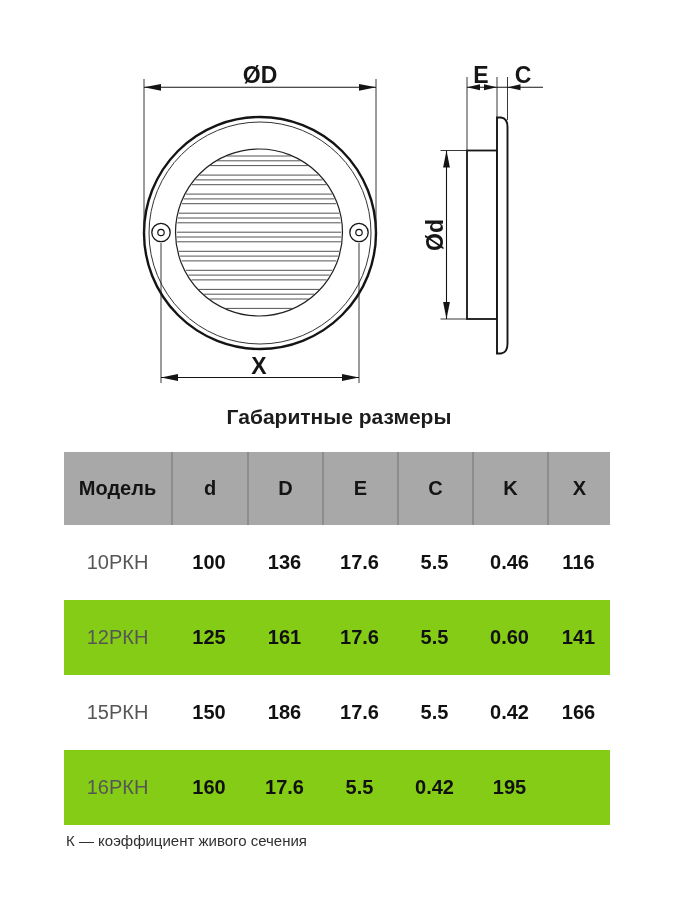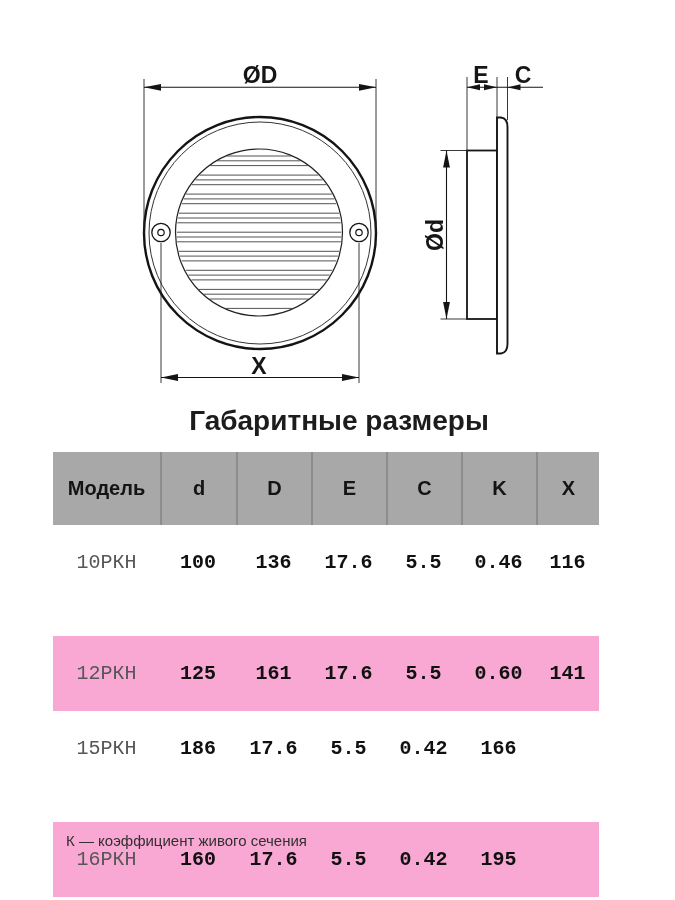--- a/index.html
+++ b/index.html
@@ -8,33 +8,33 @@
     font-family:"Liberation Sans",sans-serif;
     padding-left:16px;
   }
   
   .drawing{position:absolute;left:0;top:0;width:675px;height:430px;}
   svg text{font-family:"Liberation Sans",sans-serif;font-weight:bold;fill:#161616;}
   .dim-label{font-size:23px;}
   
   .section-title{
     position:absolute;left:66px;top:405px;width:546px;text-align:center;
-    font-size:28px;font-weight:bold;color:#1c1c1c;
+    font-size:21px;font-weight:bold;color:#1c1c1c;
   }
   
-  .dim-table{position:absolute;left:53px;top:452px;width:546px;}
+  .dim-table{position:absolute;left:64px;top:452px;width:546px;}
   .grid-row{display:grid;grid-template-columns:107px 76px 75px 75px 75px 75px 63px;}
   .thead{height:73px;background:#a8a8a8;}
   .thead .cell{
     display:flex;align-items:center;justify-content:center;
     font-size:20px;font-weight:bold;color:#141414;border-left:2px solid #8d8d8d;
   }
   .thead .cell:first-child{border-left:none;}
-  .trow{height:75px;font-family:Liberation Mono, monospace;}
-  .trow.alt{background:#f9a8d4;margin-top:36px;}
+  .trow{height:75px;}
+  .trow.alt{background:#84cc16;}
   .trow .cell{
     display:flex;align-items:center;justify-content:center;
     font-size:20px;font-weight:bold;color:#111111;
   }
   .trow .cell.model{font-weight:normal;color:#565656;}
   
   .footnote{
     position:absolute;left:66px;top:832px;font-size:15px;color:#303030;
   }
 </style>
@@ -161,20 +161,21 @@
       <div class="cell">125</div>
       <div class="cell">161</div>
       <div class="cell">17.6</div>
       <div class="cell">5.5</div>
       <div class="cell">0.60</div>
       <div class="cell">141</div>
     </div>
 
     <div class="grid-row trow">
       <div class="cell model">15РКН</div>
+      <div class="cell">150</div>
       <div class="cell">186</div>
       <div class="cell">17.6</div>
       <div class="cell">5.5</div>
       <div class="cell">0.42</div>
       <div class="cell">166</div>
     </div>
 
     <div class="grid-row trow alt">
       <div class="cell model">16РКН</div>
       <div class="cell">160</div>

